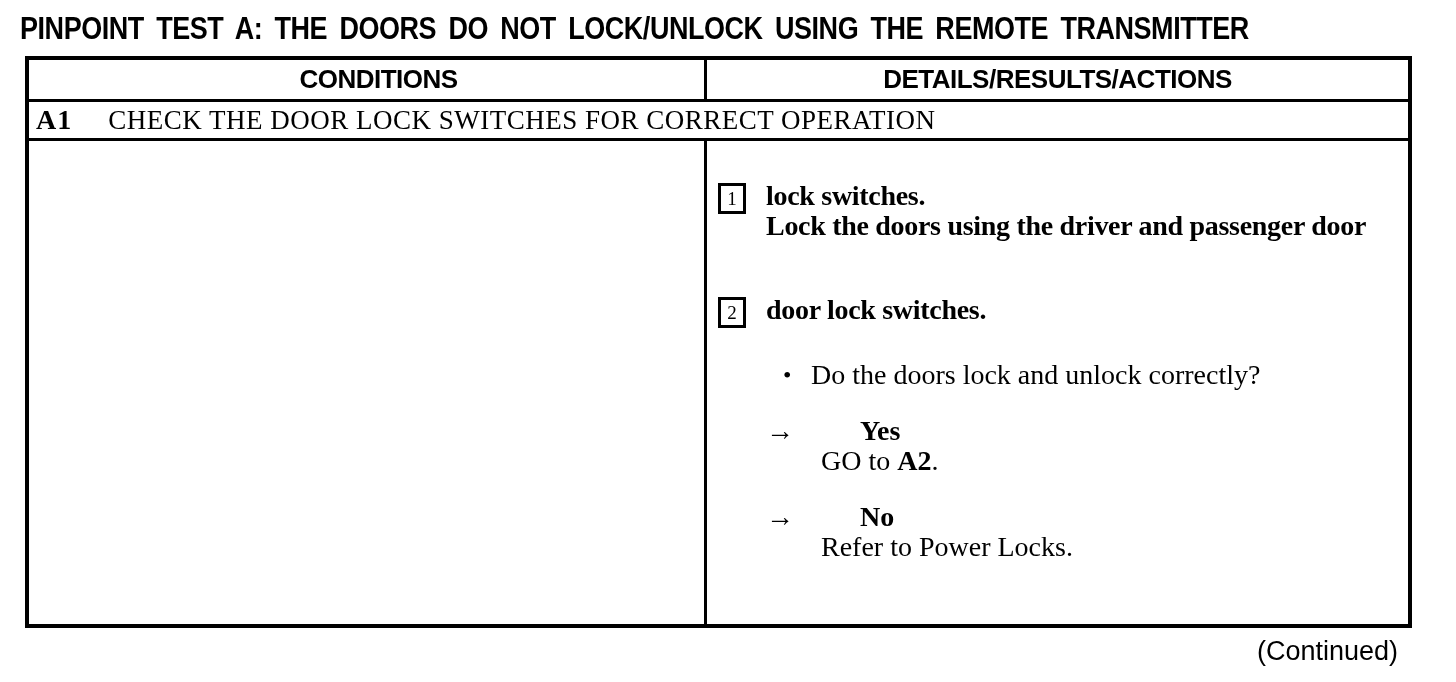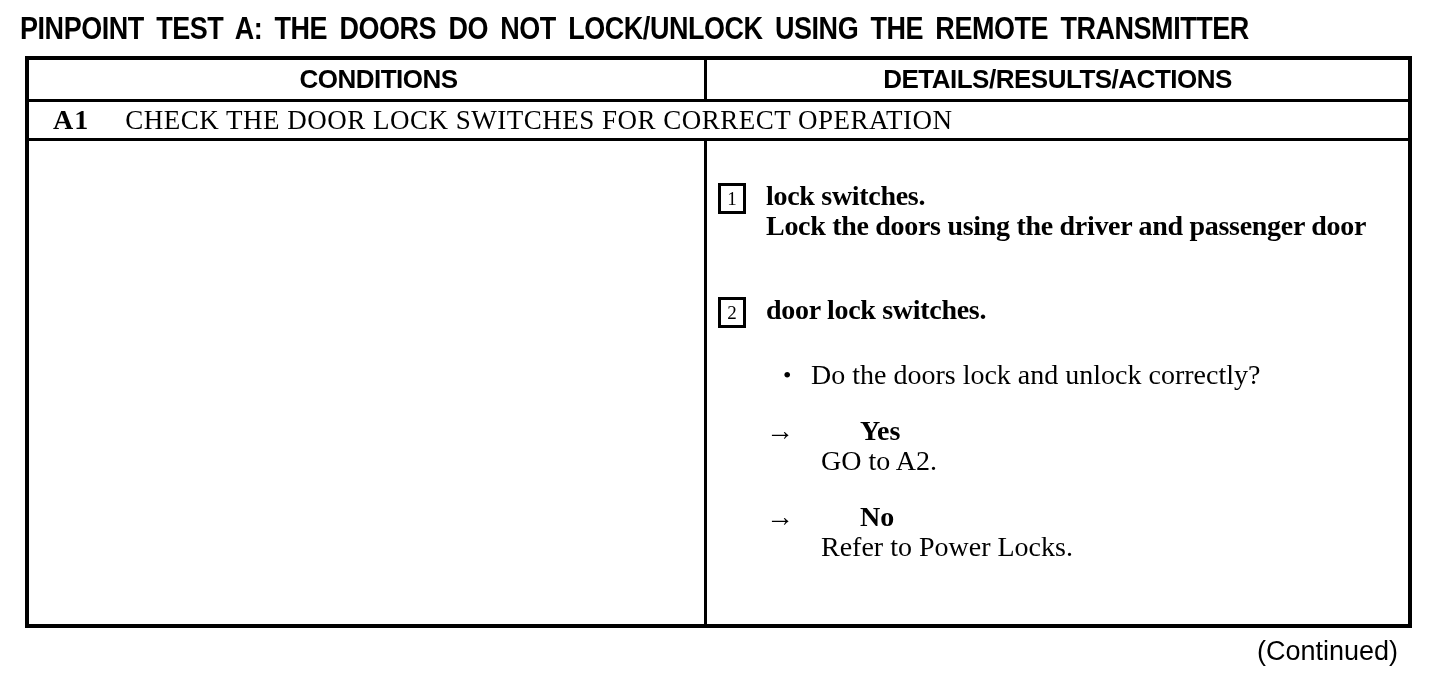--- a/index.html
+++ b/index.html
@@ -41,21 +41,21 @@
   .header-cell {
     display:flex; align-items:center; justify-content:center;
     font-family:"Liberation Sans", sans-serif;
     font-weight:bold; font-size:26px; letter-spacing:-0.5px;
   }
   .header-cell.left { width:678px; border-right:3px solid #000;padding-left:24px; }
   .header-cell.right { flex:1; }
 
   .test-row {
     height:39px; border-bottom:3px solid #000; flex-shrink:0;
-    display:flex; align-items:center; padding-left:24px;
+    display:flex; align-items:center; padding-left:7px;
     font-size:27px; white-space:nowrap;
   }
   .test-id { font-weight:bold; font-size:28px; letter-spacing:1px; }
   .test-label { margin-left:36px; letter-spacing:0.5px; }
 
   .body-row { flex:1; display:flex; }
   .cond-cell { width:678px; border-right:3px solid #000; }
   .details-cell { flex:1; }
 
   .step { display:flex; }
@@ -74,21 +74,21 @@
     font-weight:bold;
     letter-spacing:-0.3px;
   }
 
   .question { margin-top:32px; display:flex; font-size:28px; line-height:30px; }
   .q-bullet { margin-left:76px; width:28px; flex-shrink:0; font-size:24px; }
 
   .result { margin-top:26px; display:flex; font-size:28px; line-height:30px; }
   .result-arrow { margin-left:59px; width:55px; flex-shrink:0; font-size:28px; }
   .result-label { font-weight:bold;margin-left:39px; }
-  .bold { font-weight:normal; }
+  .bold { font-weight:bold; }
 
   .continued {
     position:absolute;
     top:636px; right:58px;
     font-family:"Liberation Sans", sans-serif;
     font-size:27px;
   }
 </style>
 </head>
 <body>

